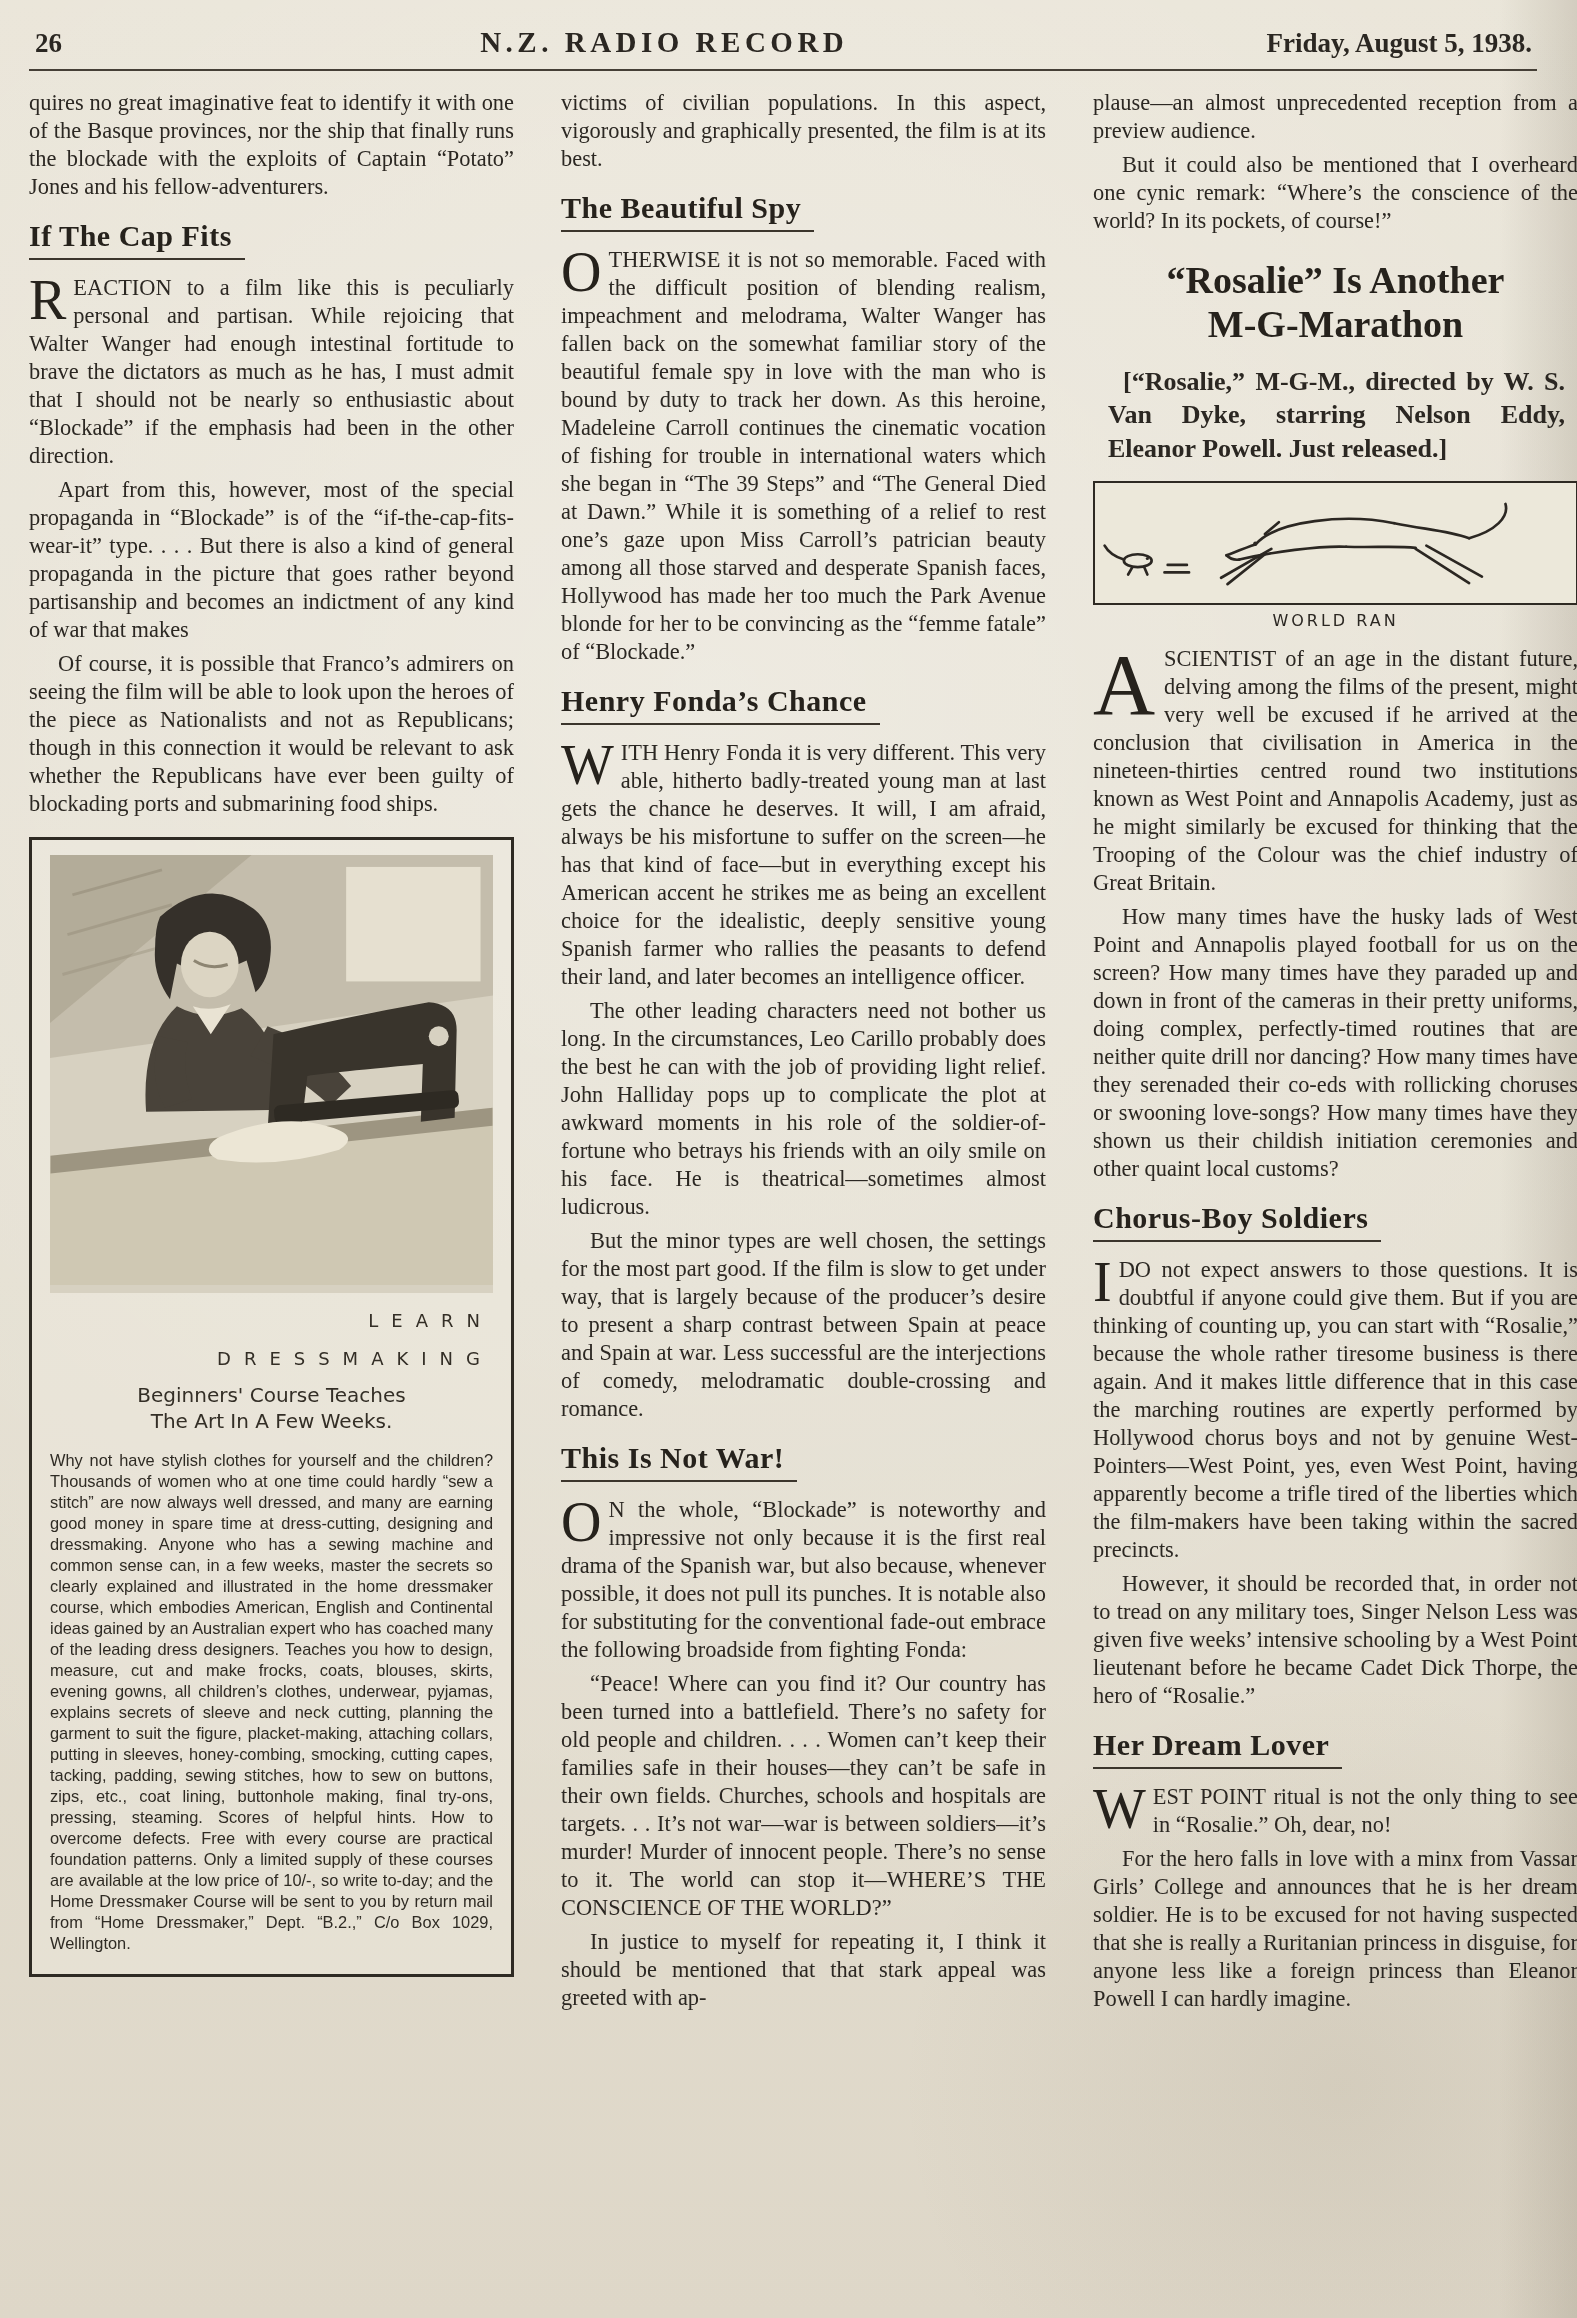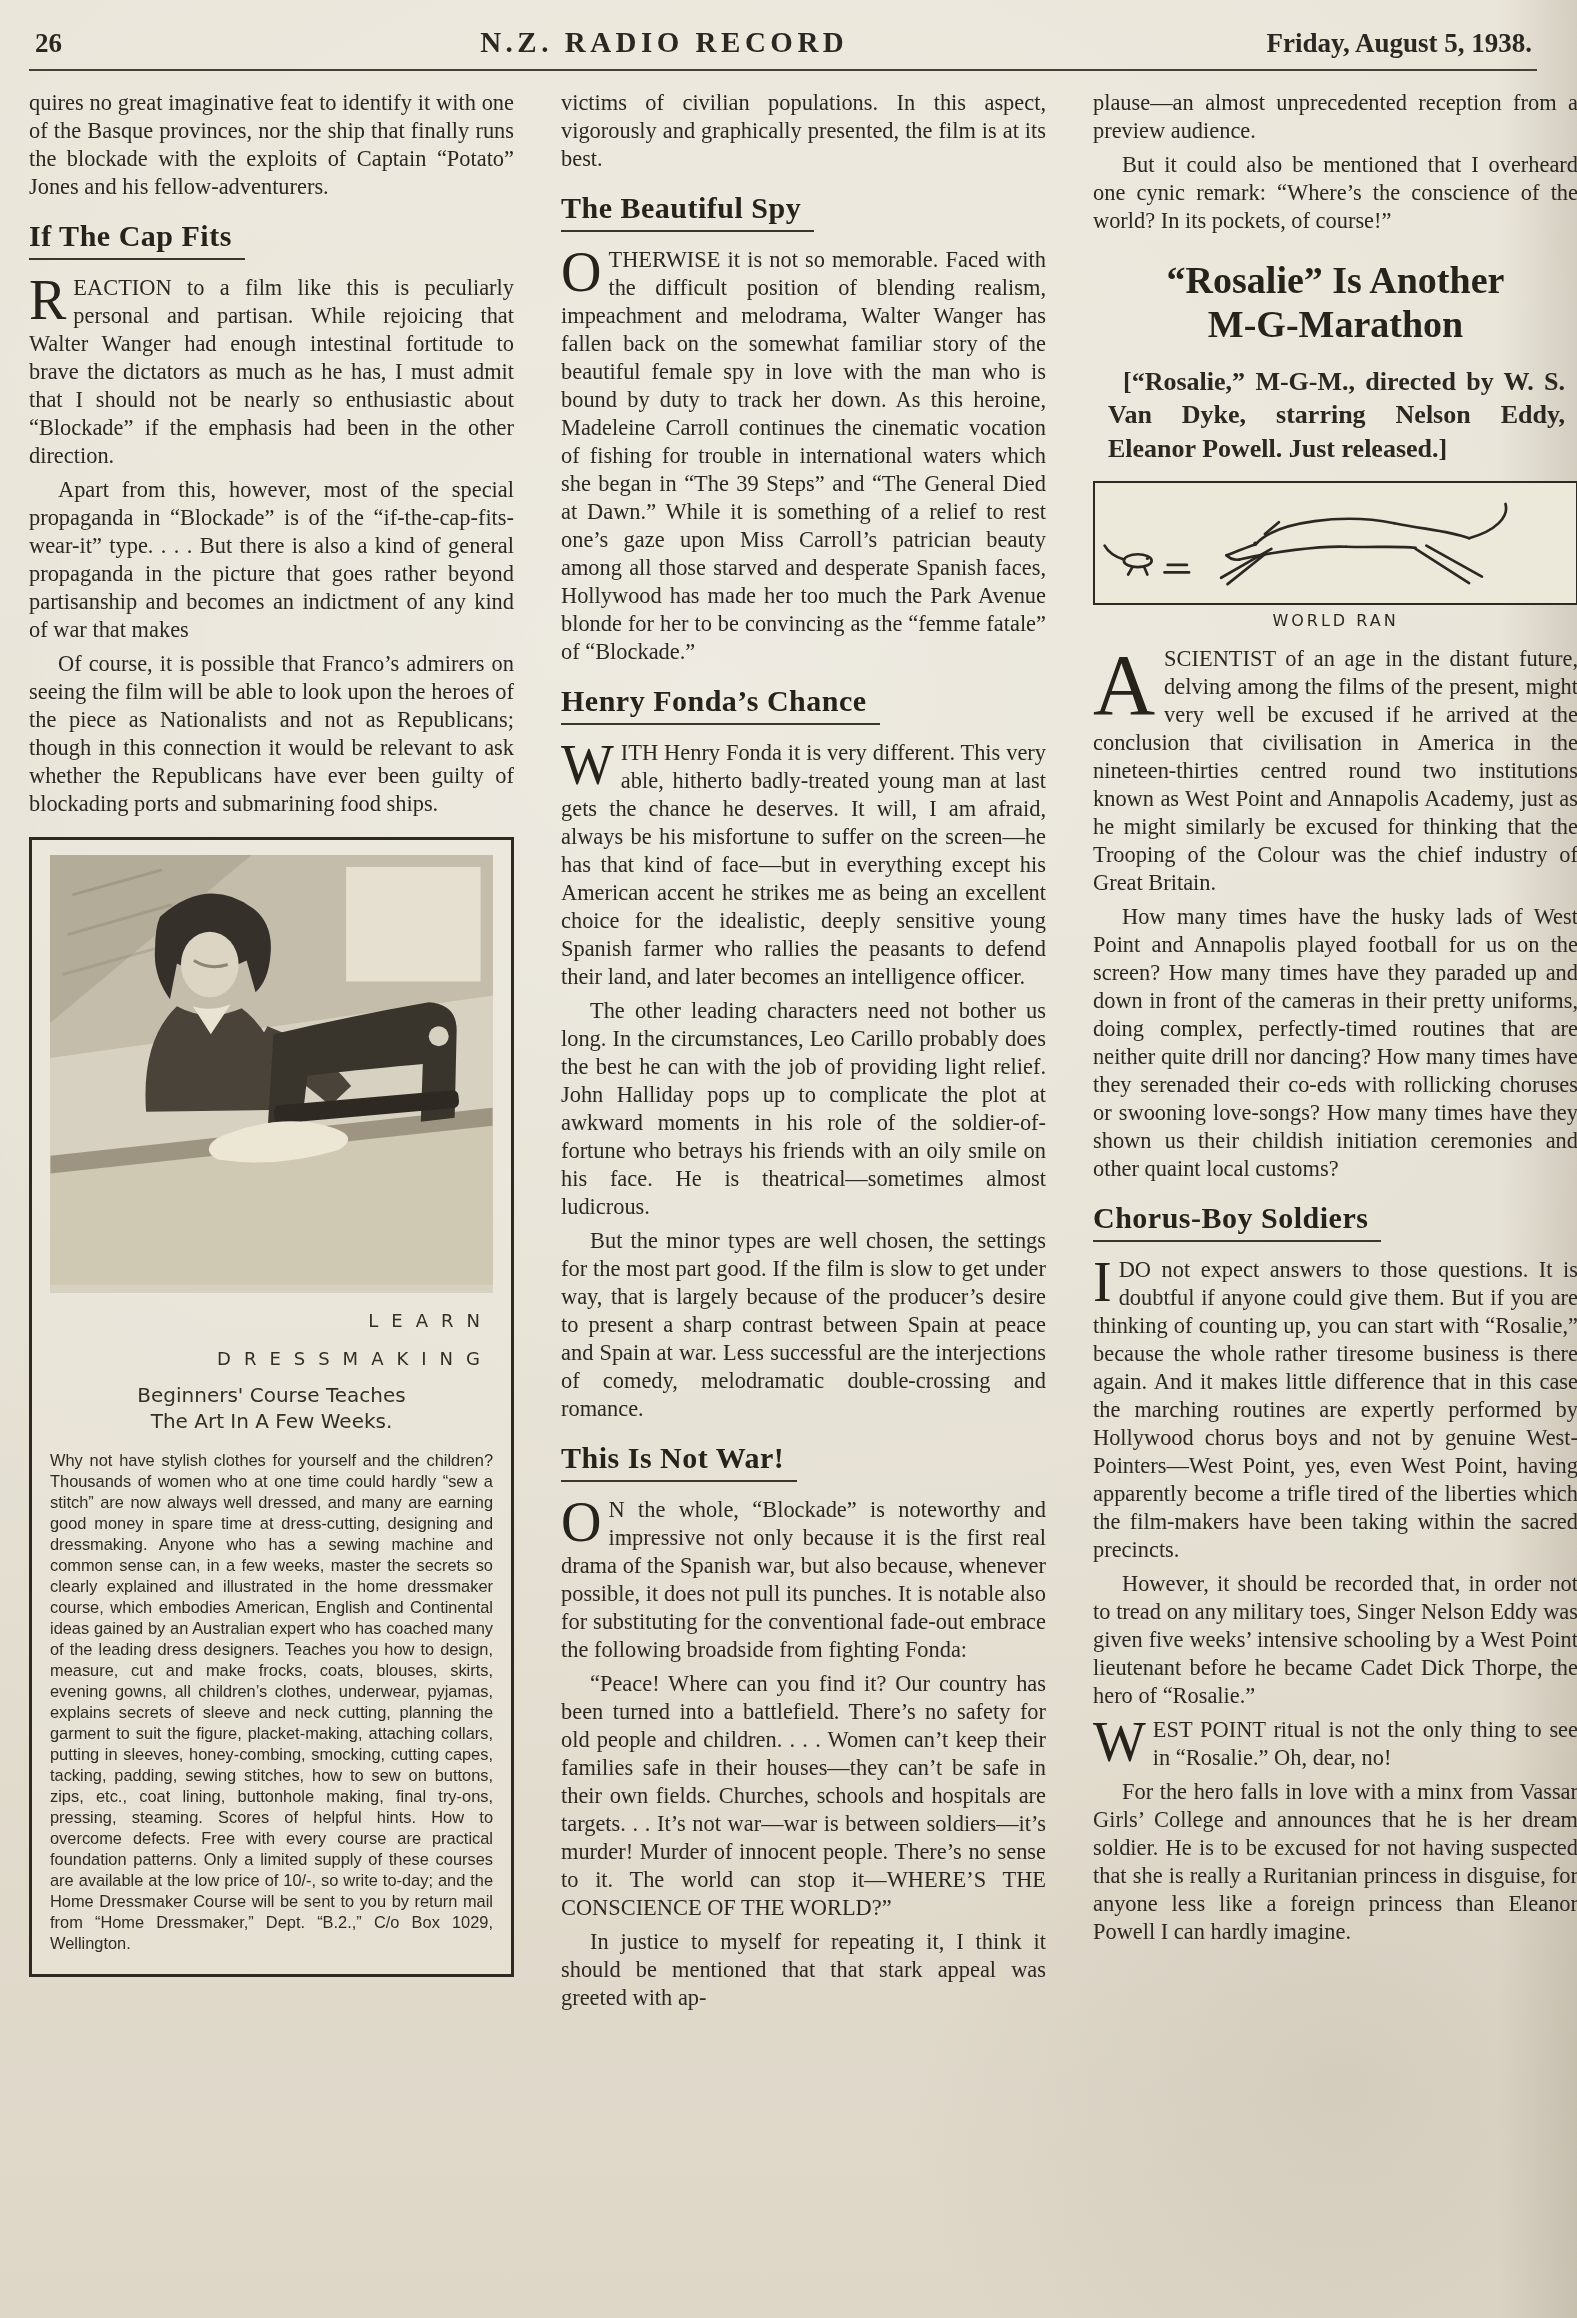--- a/index.html
+++ b/index.html
@@ -292,22 +292,25 @@
       </p>
       <p class="body">How many times have the husky lads of West Point and Annapolis played football for us on the screen? How many times have they paraded up and down in front of the cameras in their pretty uniforms, doing complex, perfectly-timed routines that are neither quite drill nor dancing? How many times have they serenaded their co-eds with rollicking choruses or swooning love-songs? How many times have they shown us their childish initiation ceremonies and other quaint local customs?</p>
 
       <h2 class="head">
         <span class="underline">Chorus-Boy Soldiers</span>
       </h2>
       <p class="body flush">
         <span class="dropcap dc2">I</span>
         <span>DO not expect answers to those questions. It is doubtful if anyone could give them. But if you are thinking of counting up, you can start with “Rosalie,” because the whole rather tiresome business is there again. And it makes little difference that in this case the marching routines are expertly performed by Hollywood chorus boys and not by genuine West-Pointers—West Point, yes, even West Point, having apparently become a trifle tired of the liberties which the film-makers have been taking within the sacred precincts.</span>
       </p>
-      <p class="body">However, it should be recorded that, in order not to tread on any military toes, Singer Nelson Eddy was given five weeks’ intensive schooling by a West Point lieutenant before he became Cadet Dick Thorpe, the hero of “Rosalie.”</p>
-
+      <p class="body">However, it should be recorded that, in order not to tread on any military toes, Singer Nelson Less was given five weeks’ intensive schooling by a West Point lieutenant before he became Cadet Dick Thorpe, the hero of “Rosalie.”</p>
+
+      <h2 class="head">
+        <span class="underline">Her Dream Lover</span>
+      </h2>
       <p class="body flush">
         <span class="dropcap dc2">W</span>
         <span>EST POINT ritual is not the only thing to see in “Rosalie.” Oh, dear, no!</span>
       </p>
       <p class="body">For the hero falls in love with a minx from Vassar Girls’ College and announces that he is her dream soldier. He is to be excused for not having suspected that she is really a Ruritanian princess in disguise, for anyone less like a foreign princess than Eleanor Powell I can hardly imagine.</p>
     </section>
 
   </main>
 </div>
 

